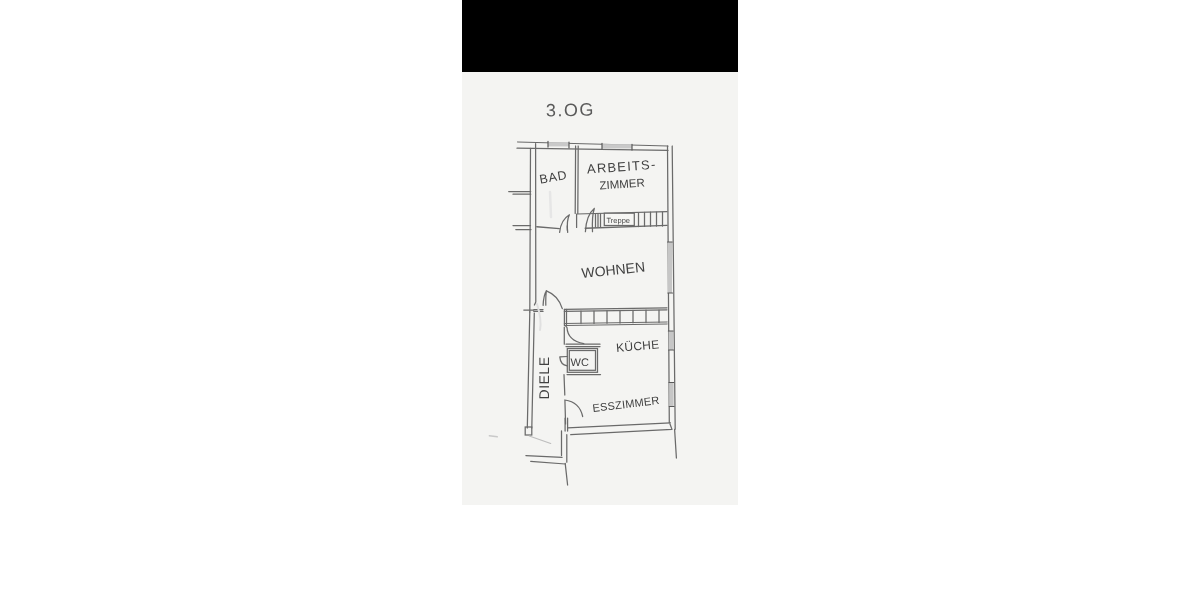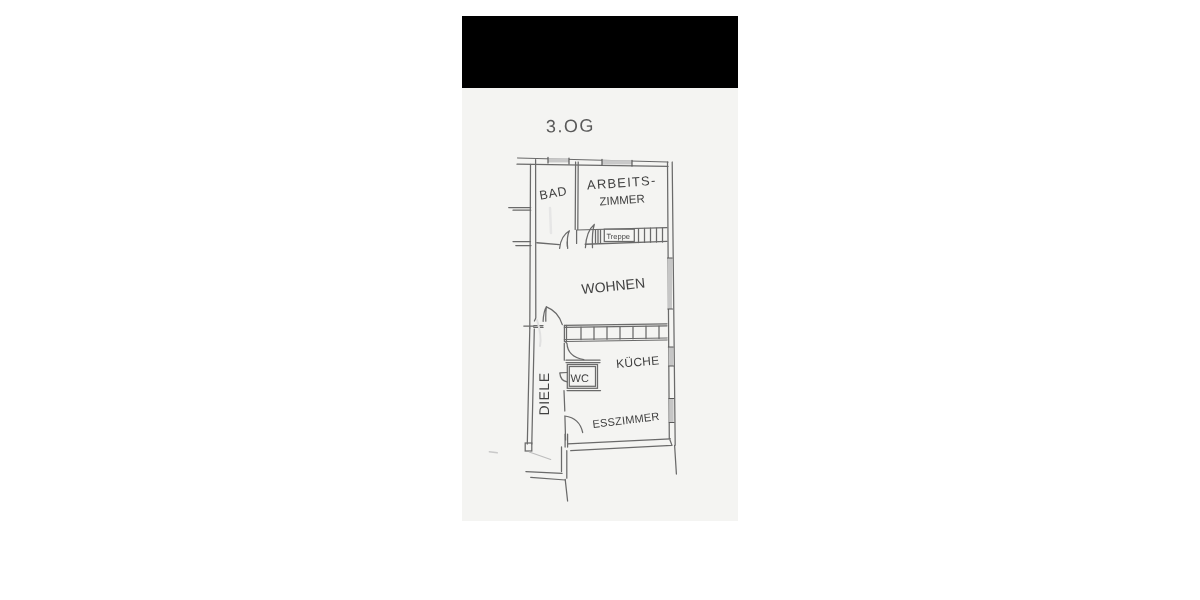--- a/index.html
+++ b/index.html
@@ -1,18 +1,18 @@
 <!DOCTYPE html>
 <html><head>
 <meta charset="utf-8">
 <style>
   html,body{margin:0;padding:0;background:#ffffff;}
   body{width:1200px;height:600px;position:relative;overflow:hidden;
        font-family:"Liberation Sans", sans-serif;}
-  .phone{position:absolute;left:462px;top:16px;width:276px;height:492px;background:#000;}
+  .phone{position:absolute;left:462px;top:0;width:276px;height:492px;background:#000;}
   .paper{position:absolute;left:0;top:72px;width:276px;height:433px;background:#f4f4f2;}
   .homebar{position:absolute;left:89px;top:591px;width:98px;height:4px;
            background:#fff;border-radius:2.5px;}
 </style>
 </head>
 <body>
 <div class="phone">
   <div class="paper">
   <svg width="276" height="433" viewBox="0 0 276 433">
     <g fill="none" stroke="#6a6a6a" stroke-width="1.25" stroke-linecap="round">

